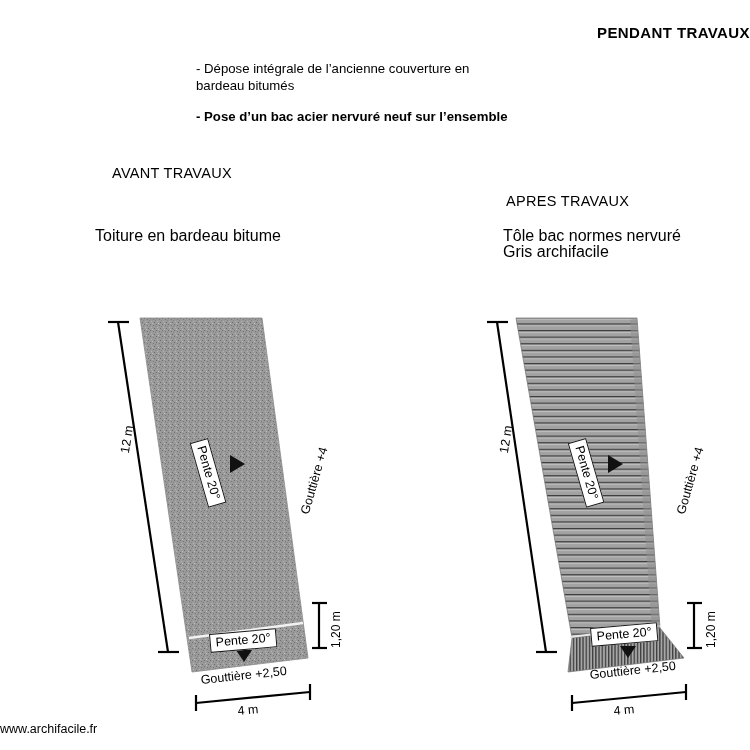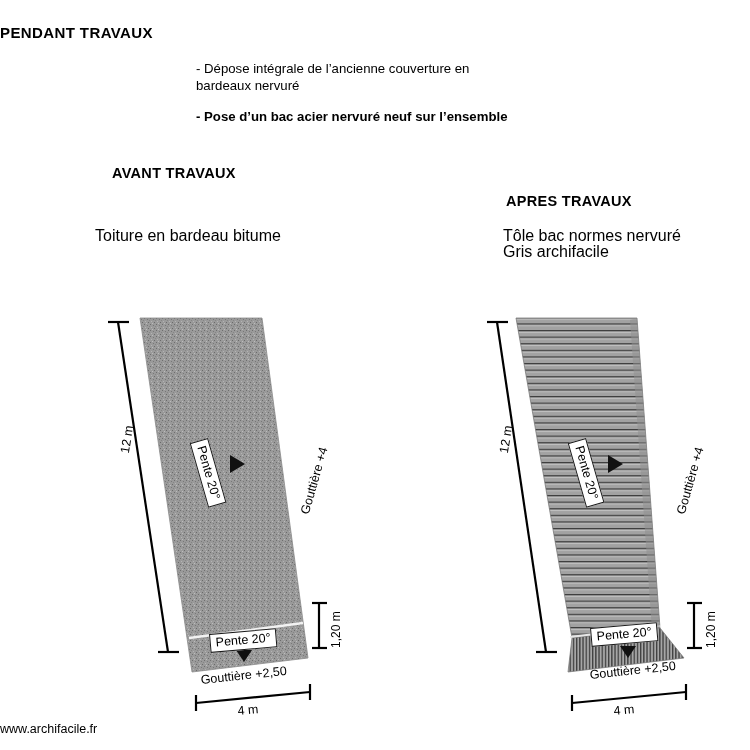--- a/index.html
+++ b/index.html
@@ -15,36 +15,36 @@
     font-family: "Liberation Sans", sans-serif;
     color: #000000;
     overflow: hidden;
   }
 
   .abs { position: absolute; }
 
   
   .title-main {
     left: 0; top: 24px; width: 750px;
-    text-align: left;
+    text-align: right;
     font-size: 15px;
     font-weight: bold;
     letter-spacing: 0.4px;
   }
   .desc-block {
     left: 196px; top: 60px; width: 420px;
     font-size: 13.2px;
     line-height: 17px;
   }
   .desc-block p { margin: 0 0 14px 0; }
   .desc-block p:last-child { margin-bottom: 0; font-weight: bold; }
 
   .section-title {
     font-size: 14.5px;
-    font-weight: bold;
+    font-weight: normal;
     letter-spacing: 0.3px;
   }
   .section-title.left  { left: 112px; top: 165px; }
   .section-title.right { left: 506px; top: 165px; margin-top: 28px; }
 
   .section-sub {
     font-size: 16px;
     line-height: 16px;
   }
   .section-sub.left  { left: 95px;  top: 228px; }
@@ -82,21 +82,21 @@
   }
 </style>
 </head>
 <body>
 
 <div class="abs title-main">PENDANT TRAVAUX</div>
 
 <div class="abs desc-block">
   <p>
     <span>- Dépose intégrale de l’ancienne couverture en</span><br>
-    <span>bardeaux nervuré</span>
+    <span>bardeau bitumés</span>
   </p>
   <p>
     <span>- Pose d’un bac acier nervuré neuf sur l’ensemble</span><br>
   </p>
 </div>
 
 <div class="abs section-title left">AVANT TRAVAUX</div>
 <div class="abs section-title right">APRES TRAVAUX</div>
 
 <div class="abs section-sub left">

